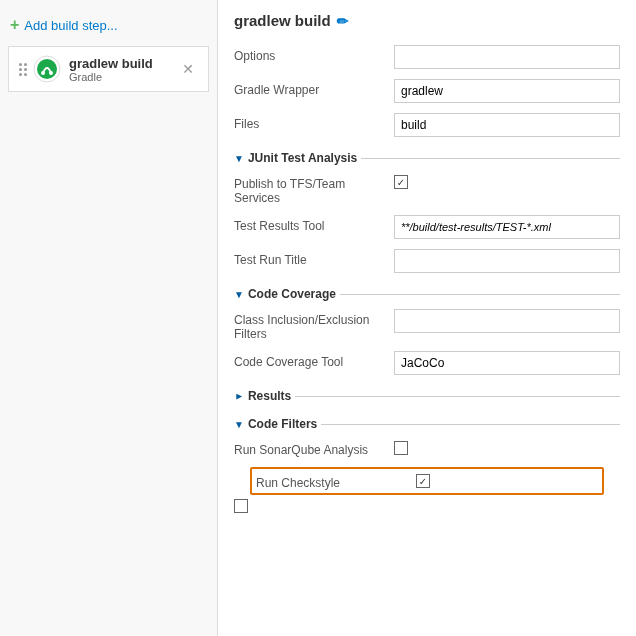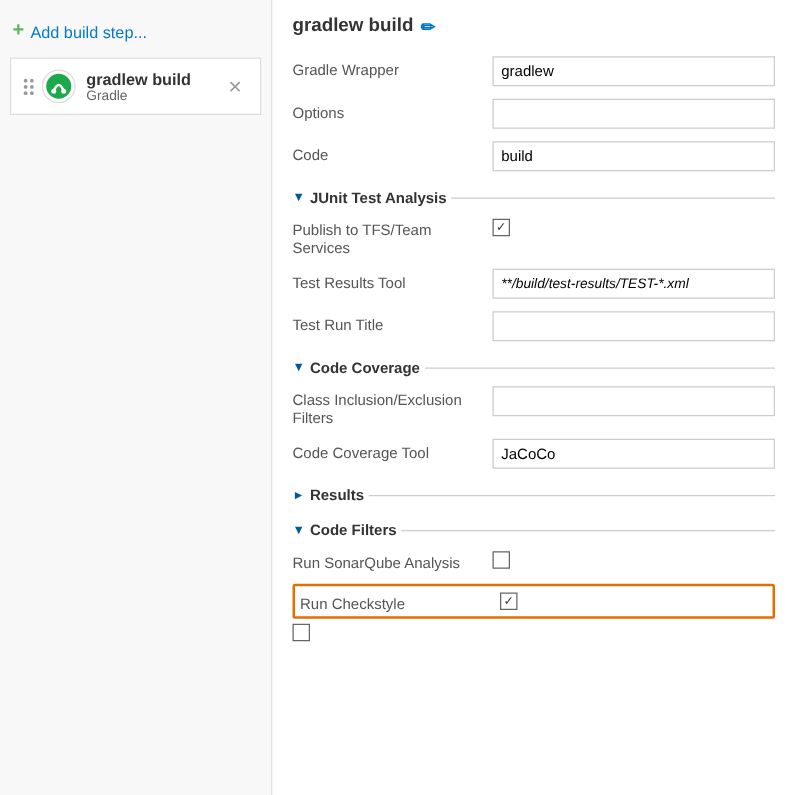--- a/index.html
+++ b/index.html
@@ -235,35 +235,35 @@
   </div>
 </div>
 
 <div class="right-panel">
   <div class="panel-title">
     <span>gradlew build</span>
     <span class="edit-icon">✏</span>
   </div>
 
   <div class="form-row">
+    <div class="form-label">Options</div>
+    <div class="form-control">
+      <input class="form-input" type="text" value="" style="">
+    </div>
+  </div>
+
+  <div class="form-row">
     <div class="form-label">Gradle Wrapper</div>
     <div class="form-control">
       <input class="form-input" type="text" value="gradlew" style="">
     </div>
   </div>
 
   <div class="form-row">
-    <div class="form-label">Options</div>
-    <div class="form-control">
-      <input class="form-input" type="text" value="" style="">
-    </div>
-  </div>
-
-  <div class="form-row">
-    <div class="form-label">Code</div>
+    <div class="form-label">Files</div>
     <div class="form-control">
       <input class="form-input" type="text" value="build" style="">
     </div>
   </div>
 
   <div class="section-header">
     <span class="collapse-icon">▼</span>
     <span>JUnit Test Analysis</span>
     <div class="section-line"></div>
   </div>
@@ -321,21 +321,21 @@
     <div class="section-line"></div>
   </div>
 
   <div class="form-row">
     <div class="form-label">Run SonarQube Analysis</div>
     <div class="form-control checkbox-container">
       <div class="form-checkbox"></div>
     </div>
   </div>
 
-  <div class="form-row highlighted-row" style="border: 2px solid #e07000; border-radius: 2px; padding: 3px 4px; margin: 2px 0;">
+  <div class="form-row highlighted-row" style="border: 2px solid #e07000; border-radius: 2px; padding: 3px 4px; margin: 2px 16px;">
     <div class="form-label">Run Checkstyle</div>
     <div class="form-control checkbox-container">
       <div class="form-checkbox checked"></div>
     </div>
   </div>
 
   <div class="form-row">
     <div class="form-control checkbox-container">
       <div class="form-checkbox"></div>
     </div>

